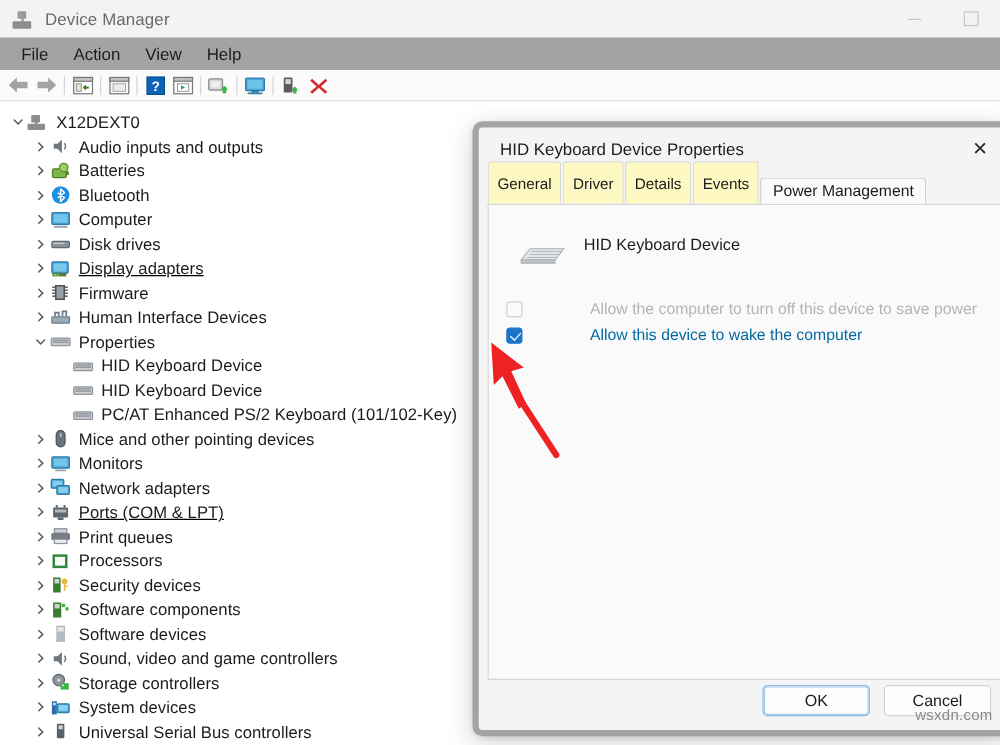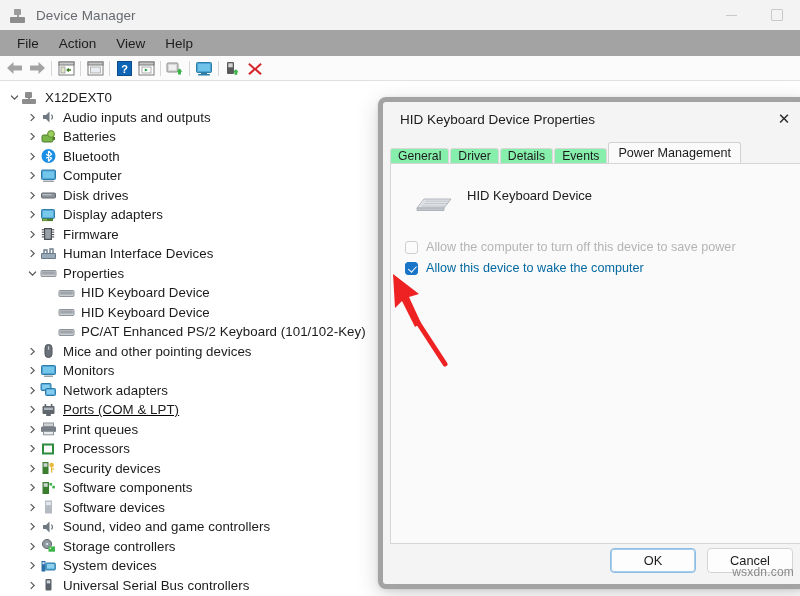--- a/index.html
+++ b/index.html
@@ -217,25 +217,25 @@
   }
 
   .tabstrip {
     position: absolute;
     left: 7px; top: 41px;
     width: 418px; height: 20px;
     display: flex;
     align-items: flex-end;
   }
   .tab {
-    height: 15px;
+    height: 34px;
     padding: 0 7px;
     font-size: 12.2px;
     color: #1c1c1c;
-    background: #86efac;
+    background: #fef9c3;
     border: 1px solid #d8d8d8;
     border-bottom: none;
     border-radius: 3px 3px 0 0;
     display: flex;
     align-items: center;
     margin-right: 1px;
     box-sizing: border-box;
   }
   .tab.active {
     height: 21px;
@@ -271,20 +271,21 @@
     left: 64px; top: 12px;
     font-size: 13px;
     color: #1b1b1b;
   }
 
   .cb-row {
     position: absolute;
     left: 14px;
     display: flex;
     align-items: center;
+    gap: 46px;
   }
   .cb-box {
     width: 13px; height: 13px;
     border-radius: 3px;
     flex: none;
     box-sizing: border-box;
     margin-right: 8px;
   }
   .cb-box.off {
     border: 1px solid #cfcfcf;
@@ -559,21 +560,21 @@
       </div>
       <div class="tree-icon">
         <svg width="17" height="16" viewBox="0 0 17 16">
             <rect x="1.5" y="6" width="14" height="5" rx="1" fill="#8c939b" stroke="#646a71"></rect>
             <rect x="2.5" y="7.2" width="9" height="1" fill="#c9ced3"></rect>
           </svg>
       </div>
       <div class="tree-label">Disk drives</div>
     </div>
 
-    <div class="tree-row" style="top:123px; left:24px;">
+    <div class="tree-row" style="top:123px; left:24px;text-decoration:underline;">
       <div class="chev">
         <svg width="9" height="9" viewBox="0 0 9 9">
             <path d="M3 1.4 L6.2 4.5 L3 7.6" stroke="#5a5a5a" stroke-width="1.2" fill="none" stroke-linecap="round"></path>
           </svg>
       </div>
       <div class="tree-icon">
         <svg width="17" height="16" viewBox="0 0 17 16">
             <rect x="1.5" y="2.5" width="13" height="9" rx="1" fill="#4ba3d6" stroke="#2e7ca8"></rect>
             <rect x="2.8" y="3.8" width="10.4" height="6.4" fill="#79c8ec"></rect>
             <rect x="2" y="11.5" width="11" height="2.6" fill="#4f7c2d"></rect>

